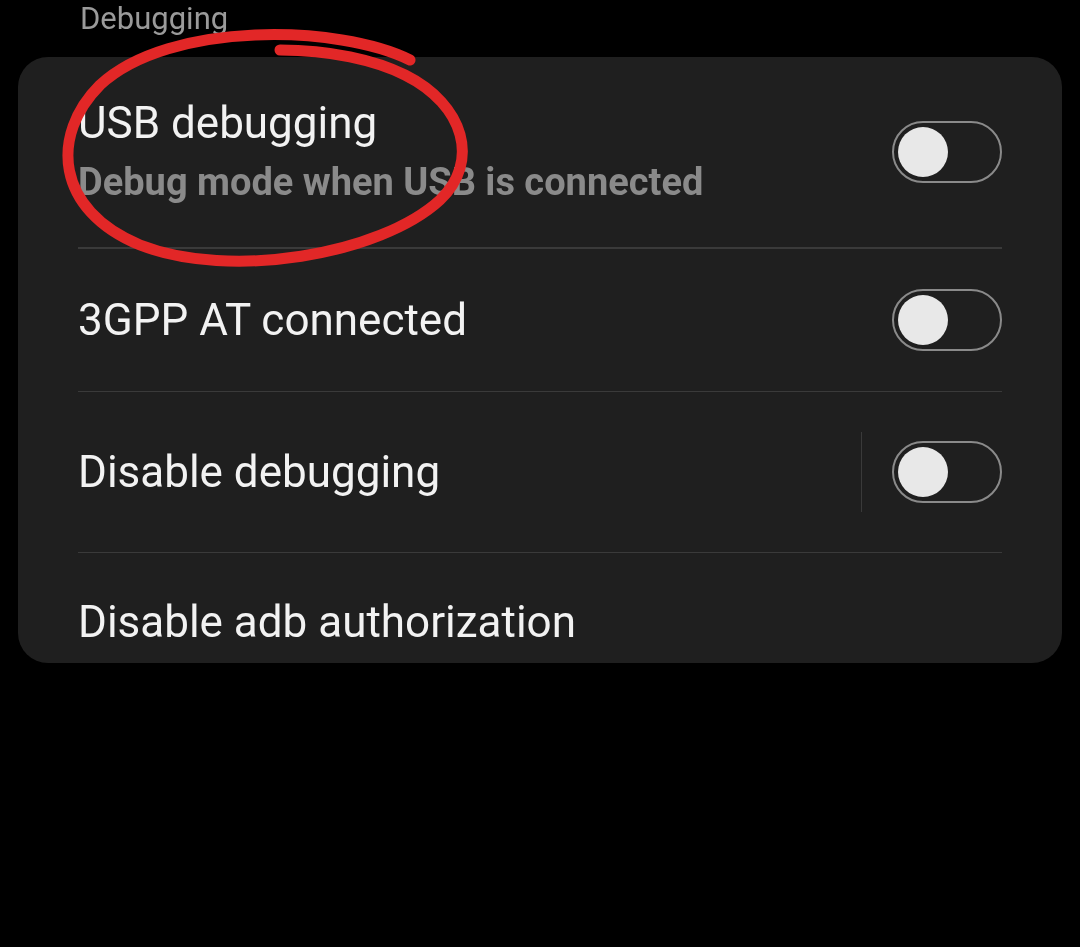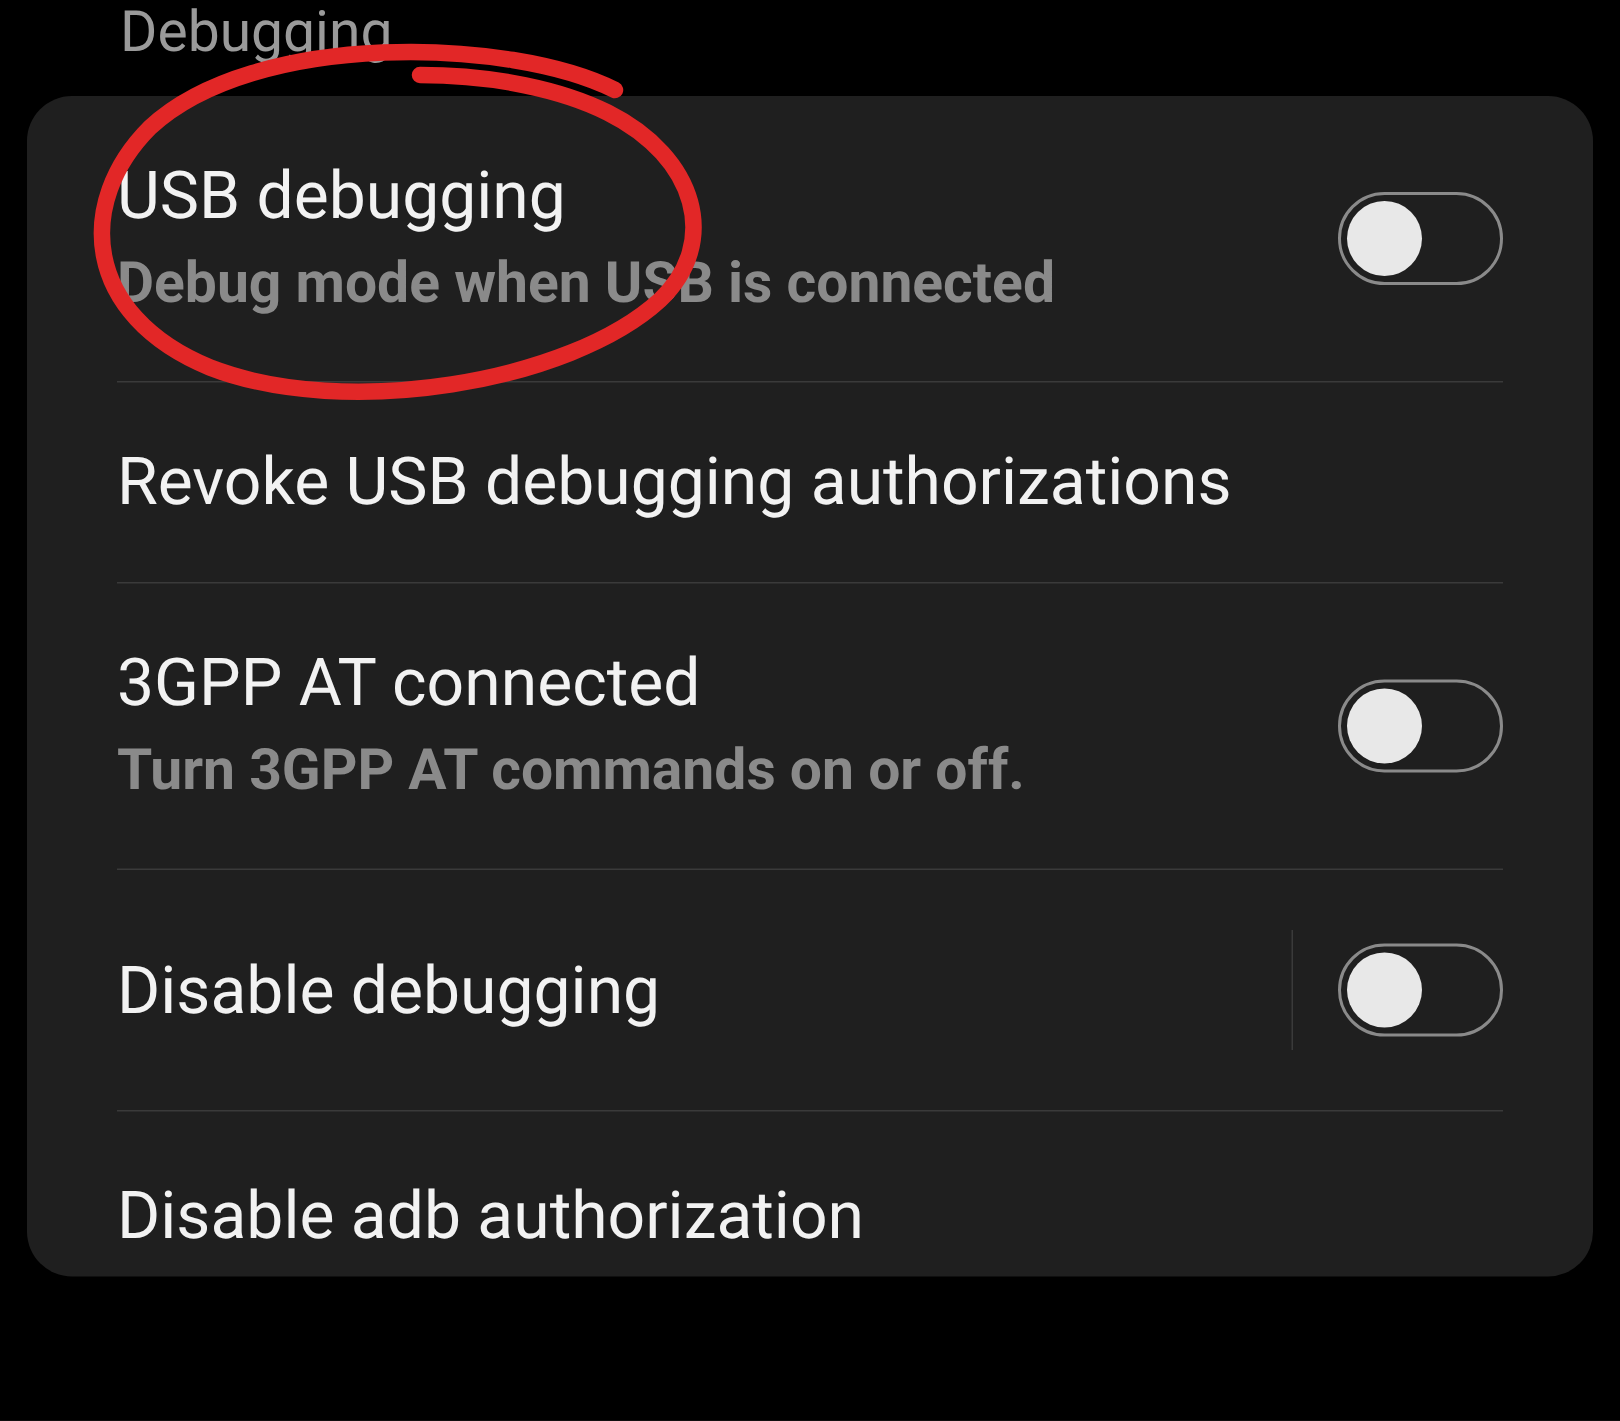--- a/index.html
+++ b/index.html
@@ -10,21 +10,21 @@
     body {
       background: #000;
       font-family: -apple-system, BlinkMacSystemFont, 'Segoe UI', Roboto, sans-serif;
       width: 1080px;
       height: 947px;
       overflow: hidden;
       position: relative;
     }
     .section-header {
       color: #9a9a9a;
-      font-size: 38px;
+      font-size: 31px;
       font-weight: 400;
       padding: 0 0 20px 80px;
     }
     .settings-card {
       background: #1f1f1f;
       border-radius: 30px;
       margin: 0 18px;
       overflow: hidden;
     }
     .settings-row {
@@ -101,32 +101,26 @@
       <div class="row-title">USB debugging</div>
       <div class="row-subtitle">Debug mode when USB is connected</div>
     </div>
     <div class="toggle">
       <div class="toggle-knob"></div>
     </div>
   </div>
 
   <div class="divider"></div>
 
-  <div class="settings-row">
-    <div class="row-text">
-      <div class="row-title">Revoke USB debugging authorizations</div>
-    </div>
-  </div>
 
   <div class="divider"></div>
 
   <div class="settings-row">
     <div class="row-text">
       <div class="row-title">3GPP AT connected</div>
-      <div class="row-subtitle">Turn 3GPP AT commands on or off.</div>
     </div>
     <div class="toggle">
       <div class="toggle-knob"></div>
     </div>
   </div>
 
   <div class="divider"></div>
 
   <div class="settings-row">
     <div class="row-text">

